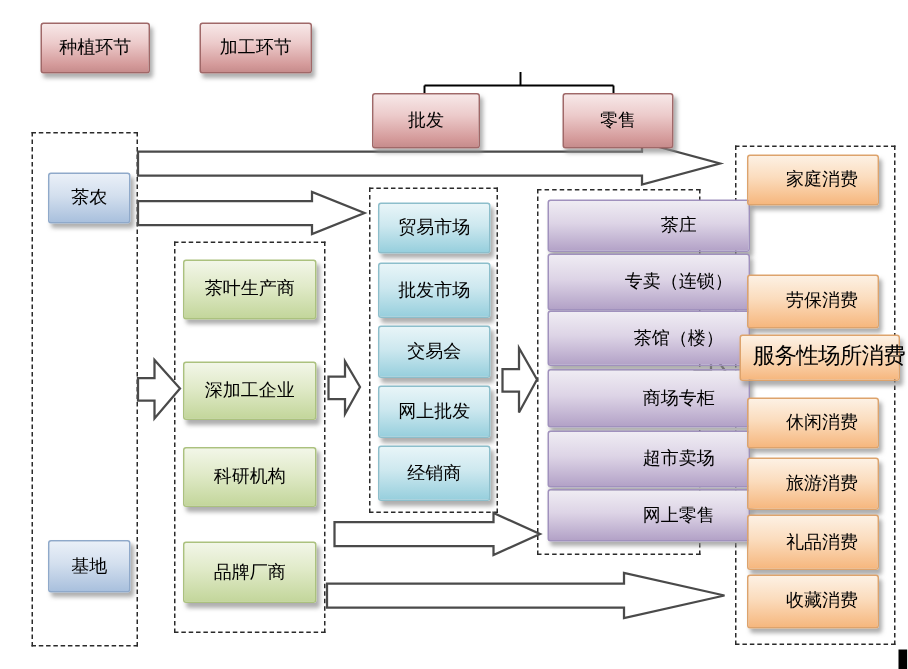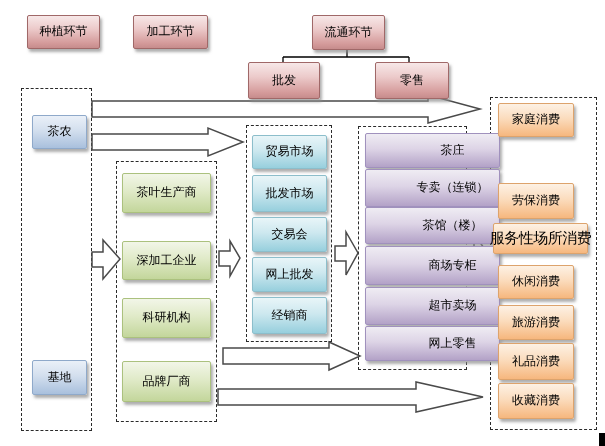--- a/index.html
+++ b/index.html
@@ -13,21 +13,21 @@
   .box {
     position:absolute; z-index:10; display:flex; align-items:center; justify-content:center;
     font-size:12px; line-height:1.1; text-align:center; border-radius:2px;
     box-shadow:2px 3px 3px rgba(140,140,140,0.7); white-space:nowrap;
   }
   .stage  { background:linear-gradient(180deg,#f7e8e8 0%,#eccaca 40%,#d49a9a 85%,#c68c8c 100%); border:1px solid #a06868; }
   .blue   { background:linear-gradient(180deg,#eaf0f8 0%,#d3dfee 45%,#a9c0dd 100%); border:1px solid #8fa9ca;text-align:center; }
   .green  { background:linear-gradient(180deg,#f2f6e8 0%,#e0eac8 45%,#c3d69b 100%); border:1px solid #abc17e; }
   .cyan   { background:linear-gradient(180deg,#e8f5f8 0%,#cde8ef 45%,#97cfdd 100%); border:1px solid #8cbecb; }
   .purple { background:linear-gradient(180deg,#efecf3 0%,#ddd4e6 45%,#b3a2c7 100%); border:1px solid #a091bd;padding-left:40px; }
-  .orange { background:linear-gradient(180deg,#fdf1e4 0%,#fbdcbd 45%,#f6b77e 100%); border:1px solid #dda36c; }
+  .orange { background:linear-gradient(180deg,#fdf1e4 0%,#fbdcbd 45%,#f6b77e 100%); border:1px solid #dda36c;padding-left:12px; }
   .tight  { font-size:15px; letter-spacing:-0.5px; }
   .arrow  { fill:#fff; stroke:#4a4a4a; stroke-width:1.5; stroke-linejoin:miter; }
   .connector { fill:none; stroke:#000; stroke-width:1.3; }
   .artifact { position:absolute; background:#000; z-index:20; }
 </style>
 </head>
 <body>
 
 <div class="canvas">
 
@@ -44,21 +44,20 @@
     <polygon class="arrow" points="92,252 103,252 103,240 120,259 103,279 103,267 92,267"></polygon>
     <polygon class="arrow" points="219,251 230,251 230,241 240,258 230,276 230,266 219,266"></polygon>
     <polygon class="arrow" points="335,246 346,246 346,232 358,253 346,275 346,261 335,261"></polygon>
     <polygon class="arrow" points="463,247 474,247 474,234 489,255 474,277 474,264 463,264"></polygon>
     <polygon class="arrow" points="223,348 329,348 329,342 360,356 329,370 329,364 223,364"></polygon>
     <polygon class="arrow" points="218,389 416,389 416,382 483,397 416,412 416,405 218,405"></polygon>
   </svg>
 
   <div class="box stage" style="left:27px;top:15px;width:71px;height:32px">种植环节</div>
   <div class="box stage" style="left:133px;top:15px;width:73px;height:32px">加工环节</div>
-  <div class="box stage" style="left:312px;top:15px;width:71px;height:33px">流通环节</div>
   <div class="box stage" style="left:248px;top:62px;width:70px;height:35px">批发</div>
   <div class="box stage" style="left:375px;top:62px;width:72px;height:35px">零售</div>
 
   <div class="box blue" style="left:32px;top:115px;width:53px;height:32px">茶农</div>
   <div class="box blue" style="left:32px;top:360px;width:53px;height:33px">基地</div>
 
   <div class="box green" style="left:122px;top:173px;width:87px;height:38px">茶叶生产商</div>
   <div class="box green" style="left:122px;top:241px;width:87px;height:37px">深加工企业</div>
   <div class="box green" style="left:122px;top:298px;width:87px;height:38px">科研机构</div>
   <div class="box green" style="left:122px;top:361px;width:87px;height:39px">品牌厂商</div>

